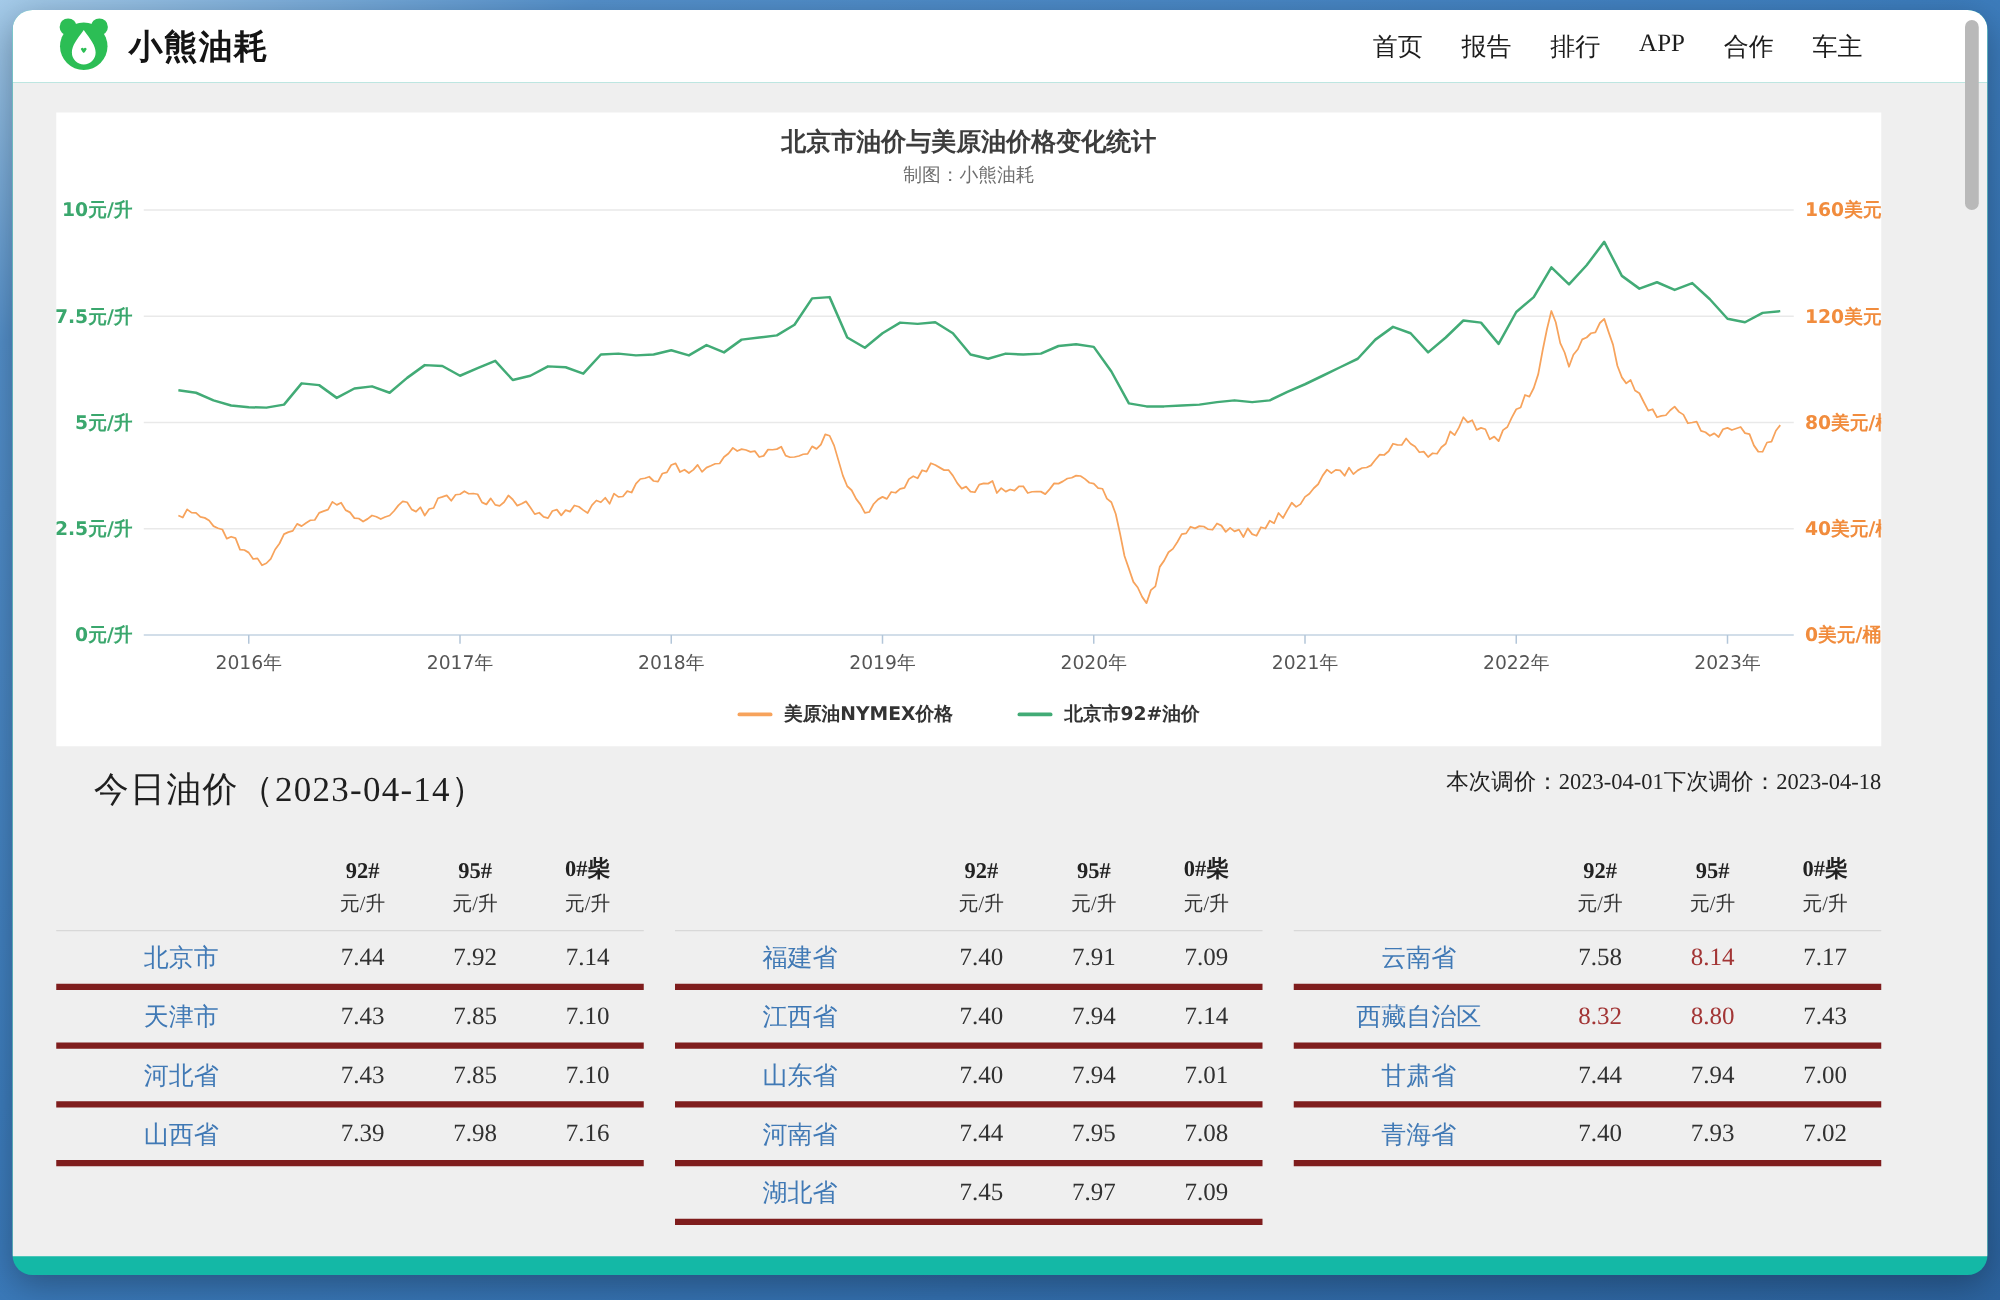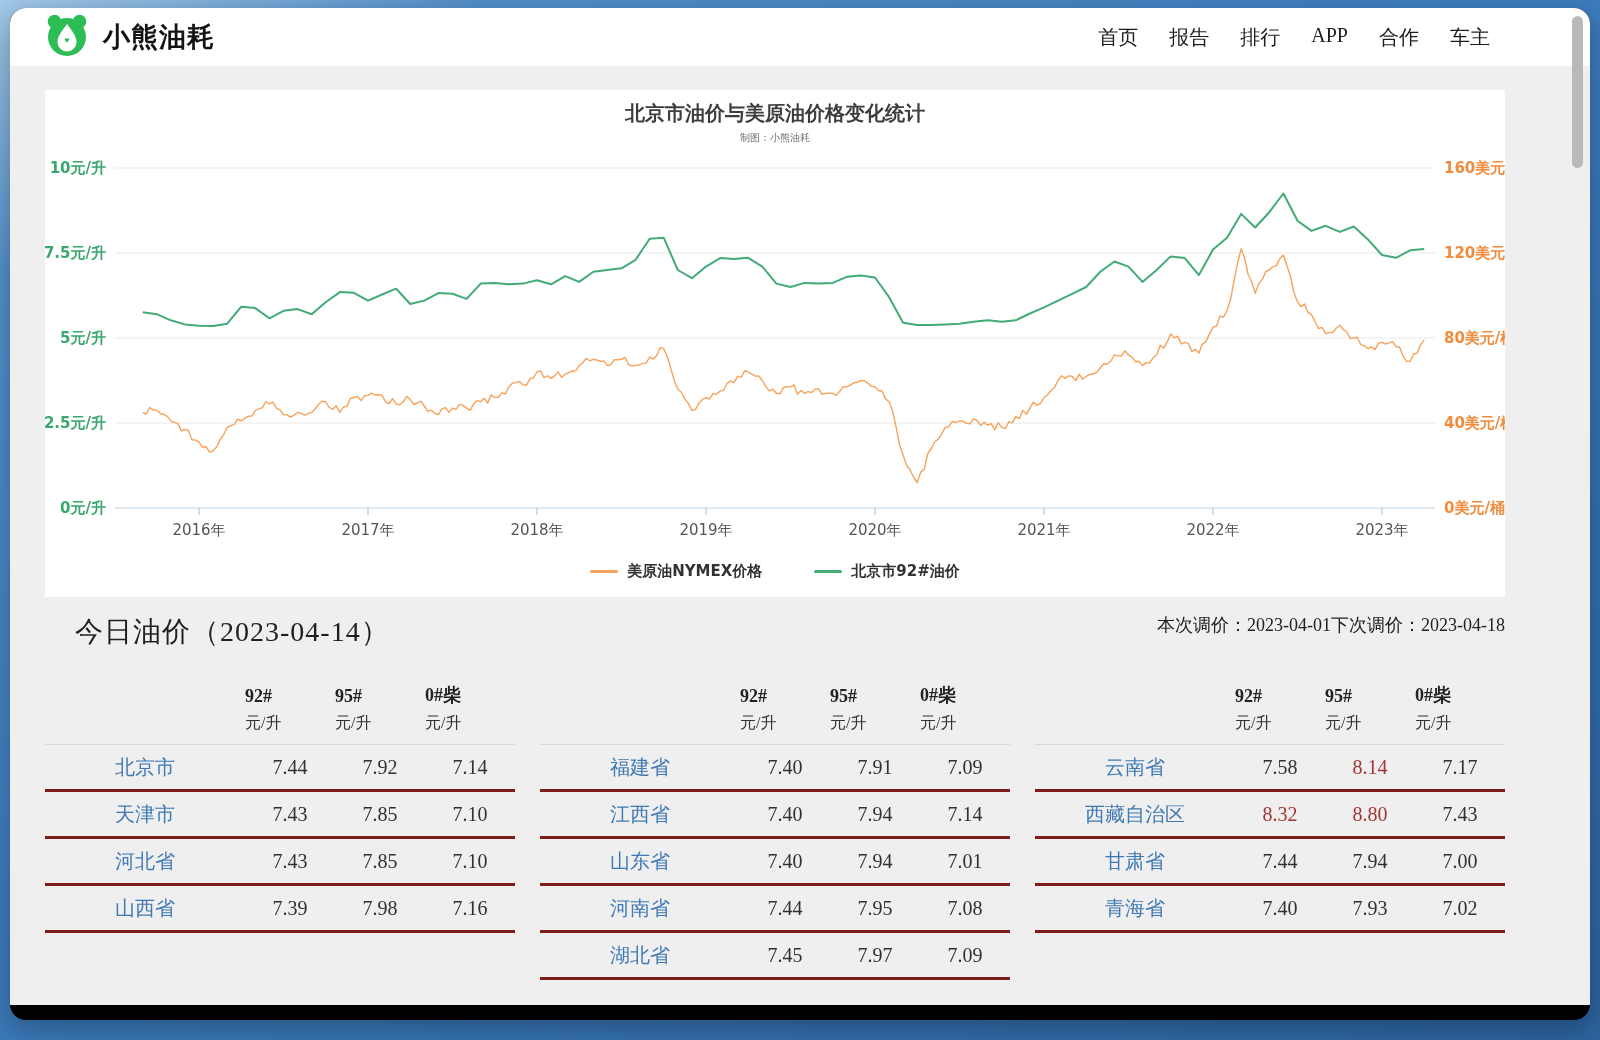--- a/index.html
+++ b/index.html
@@ -1,57 +1,57 @@
 <!DOCTYPE html>
 <html><head>
 <meta charset="utf-8">
 <style>
   * { margin:0; padding:0; box-sizing:border-box; }
   html,body { width:1600px; height:1040px; overflow:hidden;
     font-family:"Liberation Serif", serif;
     background:linear-gradient(150deg,#a5cbe9 0%,#5490cb 14%,#3d7dbd 45%,#336fae 75%,#2c639e 100%); }
   .page-card { position:absolute; left:10px; top:8px; width:1580px; height:1012px;
-    background:#000000; border-radius:16px; overflow:hidden;
+    background:#14b8a6; border-radius:16px; overflow:hidden;
     box-shadow:0 8px 28px rgba(0,0,0,.30); }
   
   .site-header { height:58px; background:#fff; display:flex; align-items:center;
     justify-content:space-between; padding:0 100px 0 34px; }
   .logo { display:flex; align-items:center; gap:13px; }
   .logo-text { font-family:"DejaVu Sans", sans-serif; font-weight:700; font-size:27px;
     color:#141414; letter-spacing:1px; }
   .nav { display:flex; gap:31px; }
   .nav-item { font-size:20px; color:#1c1c1c; cursor:pointer; white-space:nowrap; }
   
   .content { background:#efefef; height:939px; padding:24px 85px 0 35px; }
   
   .chart-card { position:relative; width:1460px; height:507px; background:#fff; }
   .chart-title { position:absolute; top:10px; left:0; right:0; text-align:center;
     font-family:"DejaVu Sans", sans-serif; font-size:20px; font-weight:600; color:#3d3d3d; }
   .chart-subtitle { position:absolute; top:41px; left:0; right:0; text-align:center;
-    font-family:"DejaVu Sans", sans-serif; font-size:10px; color:#6e6e6e; }
+    font-family:"DejaVu Sans", sans-serif; font-size:15px; color:#6e6e6e; }
   .chart-svg { position:absolute; inset:0; }
   .chart-svg text { font-family:"DejaVu Sans", sans-serif; }
   .legend { position:absolute; bottom:16px; left:0; right:0; display:flex;
     justify-content:center; gap:52px; align-items:center; }
   .legend-item { display:flex; align-items:center; gap:9px; cursor:pointer; }
   .legend-line { width:28px; height:3px; border-radius:2px; }
   .legend-label { font-family:"DejaVu Sans", sans-serif; font-size:15px; font-weight:700; color:#333; }
   
   .today-head { display:flex; justify-content:space-between; align-items:flex-start; margin-top:8px;margin-left:30px; }
   .today-title { font-size:28px; color:#1f1f1f; margin-top:8px; letter-spacing:1px; }
   .adjust-info { display:flex; margin-top:8px; font-size:18px; color:#222; }
   
   .tables { display:flex; gap:25px; margin-top:26px; }
   .tgroup { flex:1; }
   .thead { display:flex; align-items:flex-end; padding:6px 0 10px 0; border-bottom:1px solid #d8d8d8; }
   .th-name { width:200px; }
-  .th-col { flex:1; }
+  .th-col { flex:1; text-align:center; }
   .th-grade { font-size:18px; font-weight:700; color:#222; }
   .th-unit { font-size:16px; color:#333; margin-top:6px; }
-  .trow { display:flex; align-items:center; height:47px; border-bottom:3px solid #7f1d1d; }
+  .trow { display:flex; align-items:center; height:47px; border-bottom:5px solid #7f1d1d; }
   .pname { width:200px; text-align:center; font-size:20px; color:#4079b5; cursor:pointer; }
   .pval { flex:1; text-align:center; font-size:20px; color:#313131; }
   .pval.red { color:#a23535; }
   
   .scroll-thumb { position:absolute; top:8px; right:7px; width:11px; height:152px;
     background:#b9b9b9; border-radius:6px; }
 </style>
 </head>
 <body>
 

